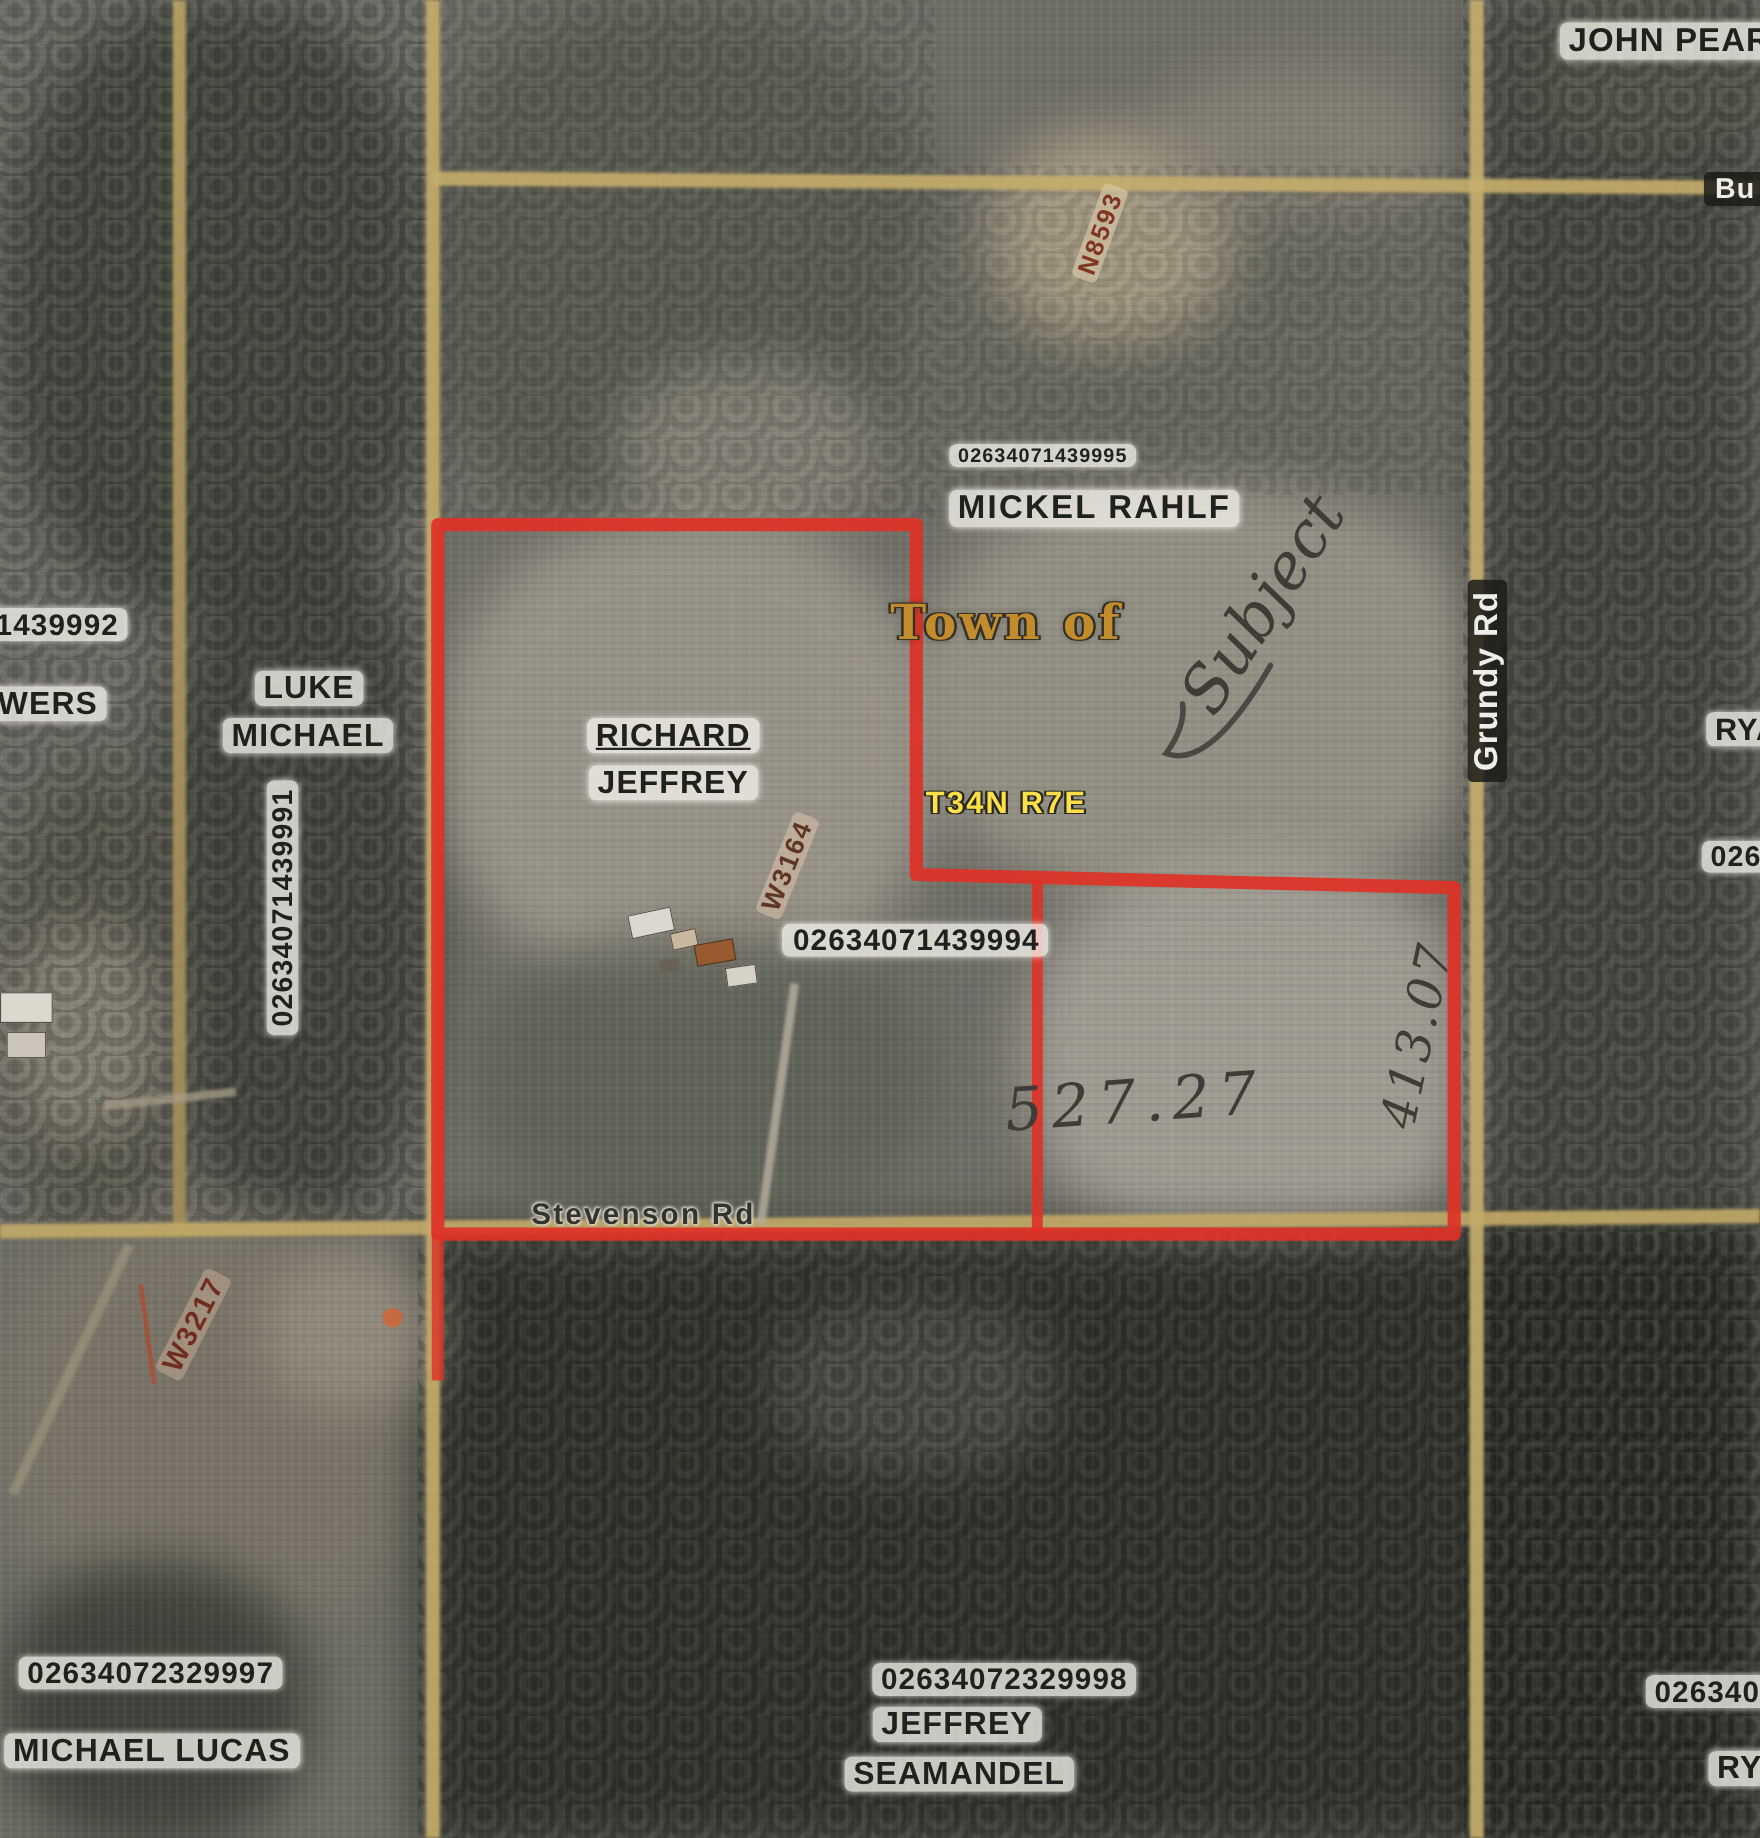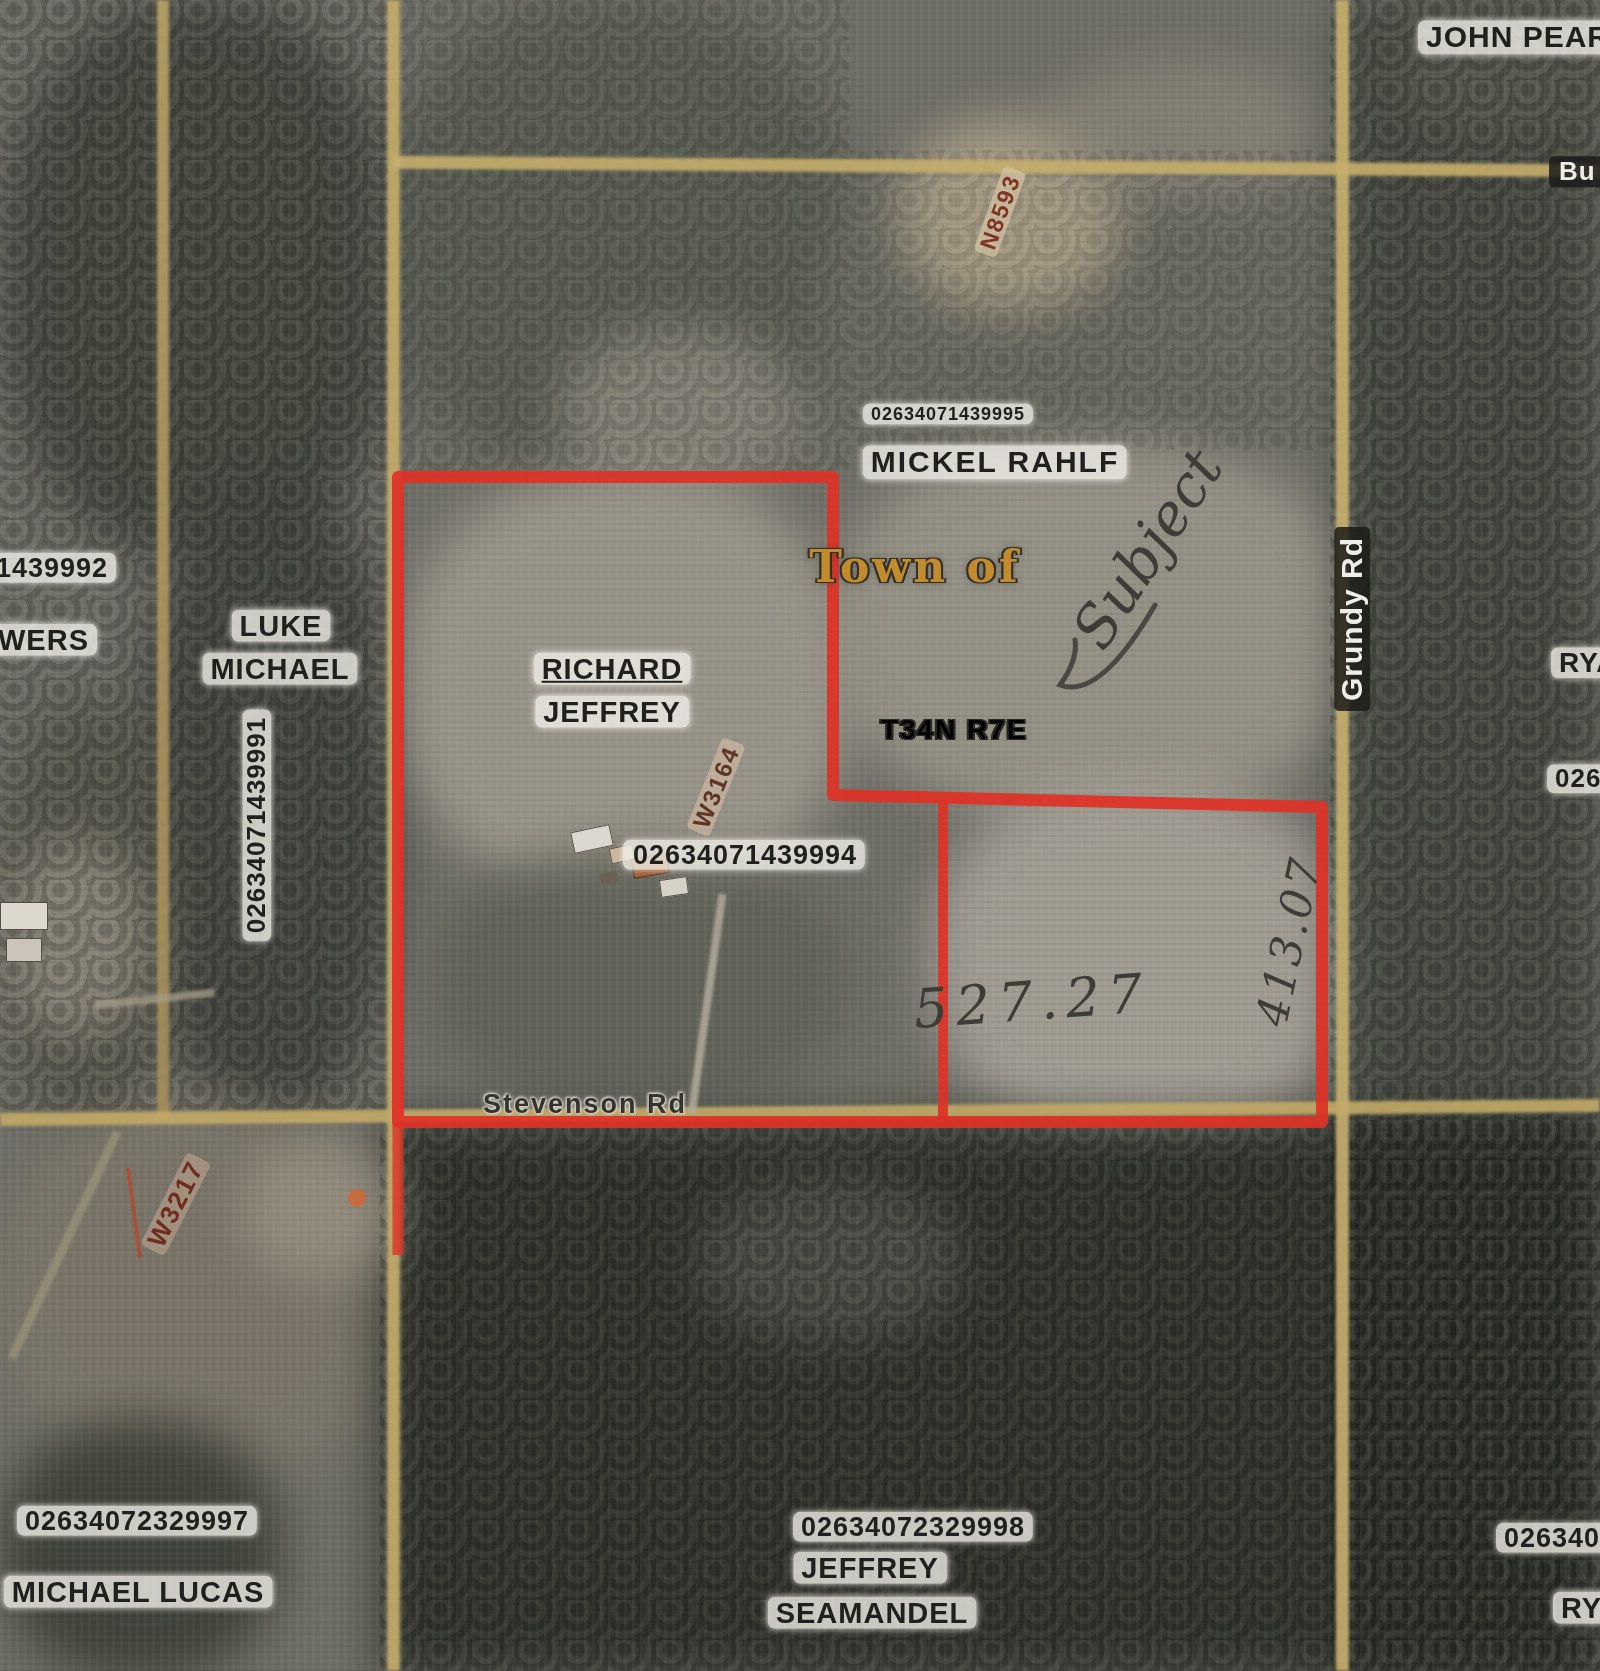--- a/index.html
+++ b/index.html
@@ -16,22 +16,22 @@
   .bld{position:absolute;z-index:3;}
   .lbl{position:absolute;z-index:6;white-space:nowrap;line-height:1.05;}
   .plate{background:rgba(244,242,235,.78);color:#20201e;border-radius:7px;padding:1px 8px;
          font-weight:700;letter-spacing:1px;box-shadow:0 0 6px rgba(244,242,235,.85);}
   .roadchip{background:rgba(26,26,24,.84);color:#ededea;border-radius:5px;padding:2px 10px;
          font-weight:700;letter-spacing:1px;}
   .marker{font-weight:700;border-radius:5px;padding:0 6px;letter-spacing:2px;}
   .hand{font-family:"DejaVu Serif",serif;font-style:italic;color:#3d3c37;}
   .gold{font-family:"DejaVu Serif",serif;font-weight:700;color:#c28c2c;letter-spacing:3px;
         text-shadow:-2px -1px 0 #33302a,2px 1px 0 #33302a,-2px 1px 0 #33302a,2px -1px 0 #33302a,0 0 7px rgba(40,38,30,.6);}
-  .green{font-weight:700;color:#000000;letter-spacing:2px;
-        text-shadow:-2px -1px 0 #2b2b24,2px 1px 0 #2b2b24,-2px 1px 0 #2b2b24,2px -1px 0 #2b2b24;margin-left:39px;}
+  .green{font-weight:700;color:#fde047;letter-spacing:2px;
+        text-shadow:-2px -1px 0 #2b2b24,2px 1px 0 #2b2b24,-2px 1px 0 #2b2b24,2px -1px 0 #2b2b24;}
   .halo{color:#34342e;font-weight:700;z-index:4;
         text-shadow:0 0 3px #d8d4c8,0 0 5px #d8d4c8,1px 1px 2px #d8d4c8,-1px -1px 2px #d8d4c8;}
   svg.overlay{position:absolute;inset:0;z-index:5;pointer-events:none;}
 </style>
 </head>
 <body>
 
 <div id="screen">
 
   <div class="patch" style="left:0;top:0;width:400px;height:560px;background:#474a41;opacity:.95;"></div>
@@ -106,21 +106,21 @@
 
   <div class="lbl plate" style="left:-12px;top:568px;transform:translate(0,-50%);font-size:27px;">1439992</div>
   <div class="lbl plate" style="left:-10px;top:640px;transform:translate(0,-50%);font-size:29px;">WERS</div>
   <div class="lbl plate" style="left:281px;top:626px;transform:translate(-50%,-50%);font-size:29px;text-align:center;">LUKE</div>
   <div class="lbl plate" style="left:280px;top:669px;transform:translate(-50%,-50%);font-size:29px;">MICHAEL</div>
   <div class="lbl plate" style="left:257px;top:825px;transform:translate(-50%,-50%) rotate(-90deg);font-size:26px;">02634071439991</div>
 
   <div class="lbl plate" style="left:612px;top:669px;transform:translate(-50%,-50%);font-size:29px;text-decoration:underline;">RICHARD</div>
   <div class="lbl plate" style="left:612px;top:712px;transform:translate(-50%,-50%);font-size:29px;">JEFFREY</div>
   <div class="lbl marker" style="left:716px;top:787px;transform:translate(-50%,-50%) rotate(-68deg);font-size:24px;color:#5f3526;background:rgba(226,200,172,.5);">W3164</div>
-  <div class="lbl plate" style="left:744px;top:855px;transform:translate(-50%,-50%);font-size:27px;padding-left:10px;">02634071439994</div>
+  <div class="lbl plate" style="left:832px;top:855px;transform:translate(-50%,-50%);font-size:27px;padding-left:10px;">02634071439994</div>
 
   <div class="lbl hand" style="left:1032px;top:1002px;transform:translate(-50%,-50%) rotate(-4deg);font-size:54px;letter-spacing:8px;">527.27</div>
   <div class="lbl hand" style="left:1289px;top:941px;transform:translate(-50%,-50%) rotate(-78deg);font-size:44px;letter-spacing:3px;">413.07</div>
 
   <div class="lbl halo" style="left:585px;top:1104px;transform:translate(-50%,-50%);font-size:27px;letter-spacing:2px;">Stevenson Rd</div>
   <div class="lbl marker" style="left:176px;top:1204px;transform:translate(-50%,-50%) rotate(-63deg);font-size:26px;color:#6f2d1f;background:rgba(210,180,155,.45);">W3217</div>
 
   <div class="lbl plate" style="left:137px;top:1521px;transform:translate(-50%,-50%);font-size:27px;">02634072329997</div>
   <div class="lbl plate" style="left:138px;top:1592px;transform:translate(-50%,-50%);font-size:29px;">MICHAEL LUCAS</div>
 

